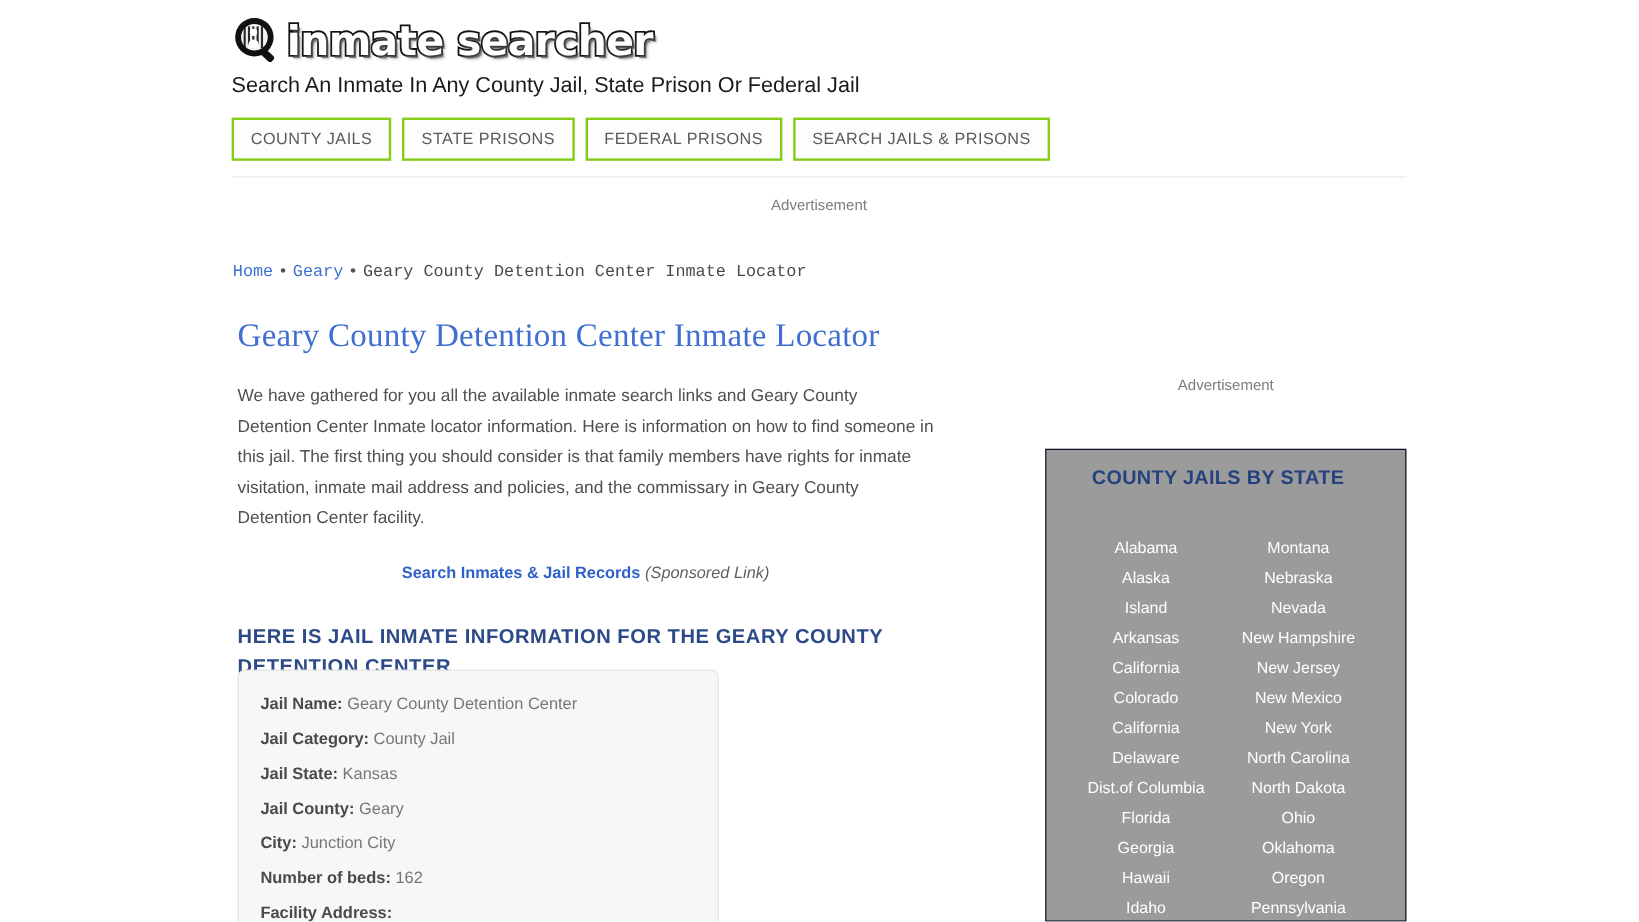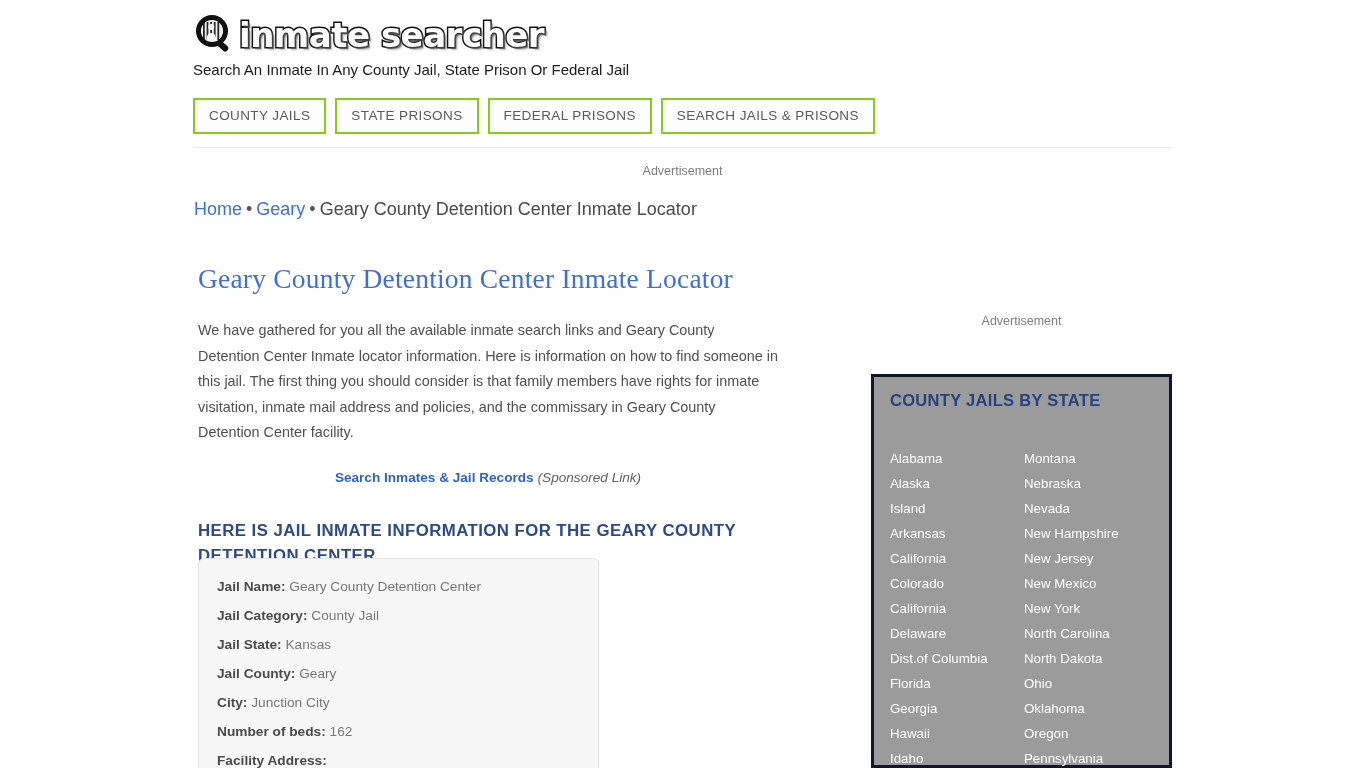--- a/index.html
+++ b/index.html
@@ -46,21 +46,21 @@
     -webkit-text-stroke: 3px #111;
     paint-order: stroke fill;
     text-shadow:
       2px 2px 0 rgba(60,60,60,0.55),
       3px 3px 2px rgba(120,120,120,0.5);
     line-height: 1;
     white-space: nowrap;
   }
   .tagline {
     margin-top: 3px;
-    font-size: 15px;
+    font-size: 18px;
     color: #1a1a1a;
     font-family: "Liberation Sans", sans-serif;
     white-space: nowrap;
   }
 
   
   .nav {
     position: absolute;
     left: 193px;
     top: 98px;
@@ -107,25 +107,26 @@
     text-align: center;
     font-size: 12.5px;
     color: #7d7d7d;
     font-family: "Liberation Sans", sans-serif;
   }
 
   
   .breadcrumb {
     position: absolute;
     left: 194px;
-    top: 201px;
-    font-size: 18px;
+    top: 219px;
+    font-size: 14px;
     color: #4a4a4a;
     line-height: 17px;
     white-space: nowrap;
+    font-family: Liberation Mono, monospace;
   }
   .breadcrumb a {
     color: #3f6fd1;
     text-decoration: none;
     cursor: pointer;
   }
   .breadcrumb .sep {
     color: #555;
     margin: 0 4px;
   }
@@ -205,23 +206,24 @@
     font-weight: bold;
   }
 
   
   .side-box {
     position: absolute;
     left: 871px;
     top: 374px;
     width: 301px;
     background: #9b9b9b;
-    border: 3px solid #0f172a;
+    border: 1px solid #0f172a;
     padding: 14px 29px 14px 16px;
     height: 394px;
+    text-align: center;
   }
   .side-title {
     font-size: 16.5px;
     font-weight: bold;
     color: #26427e;
     letter-spacing: 0.3px;
     margin-bottom: 9px;
     text-transform: uppercase;
   }
   .state-grid {

